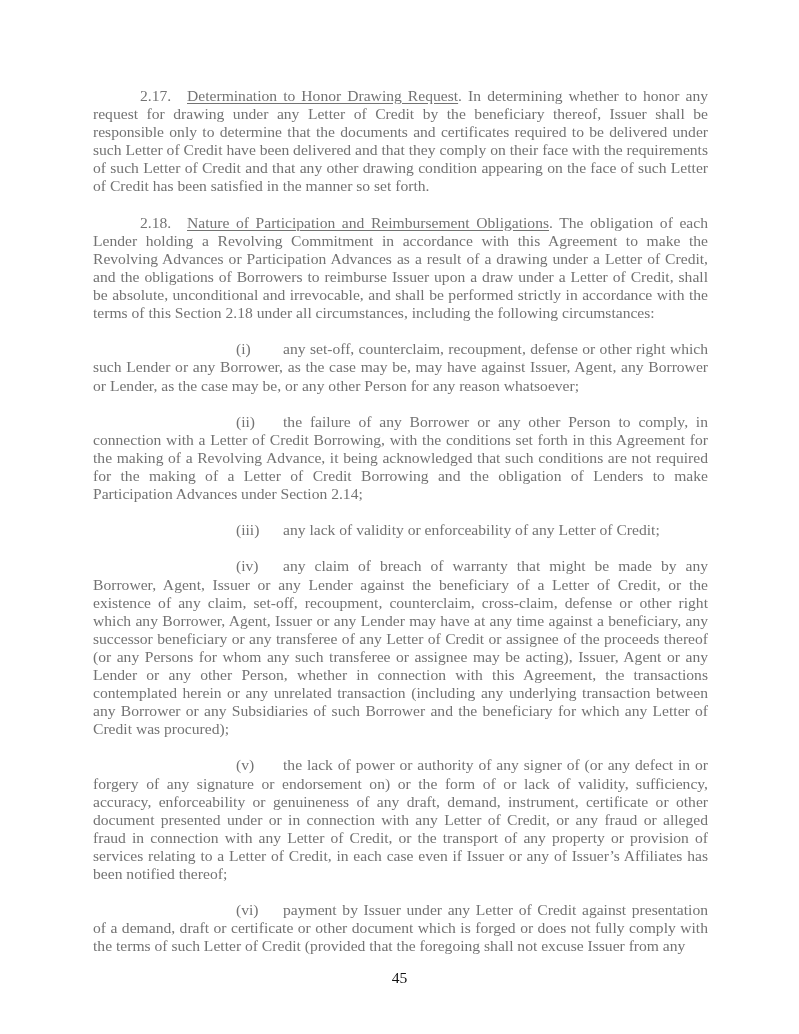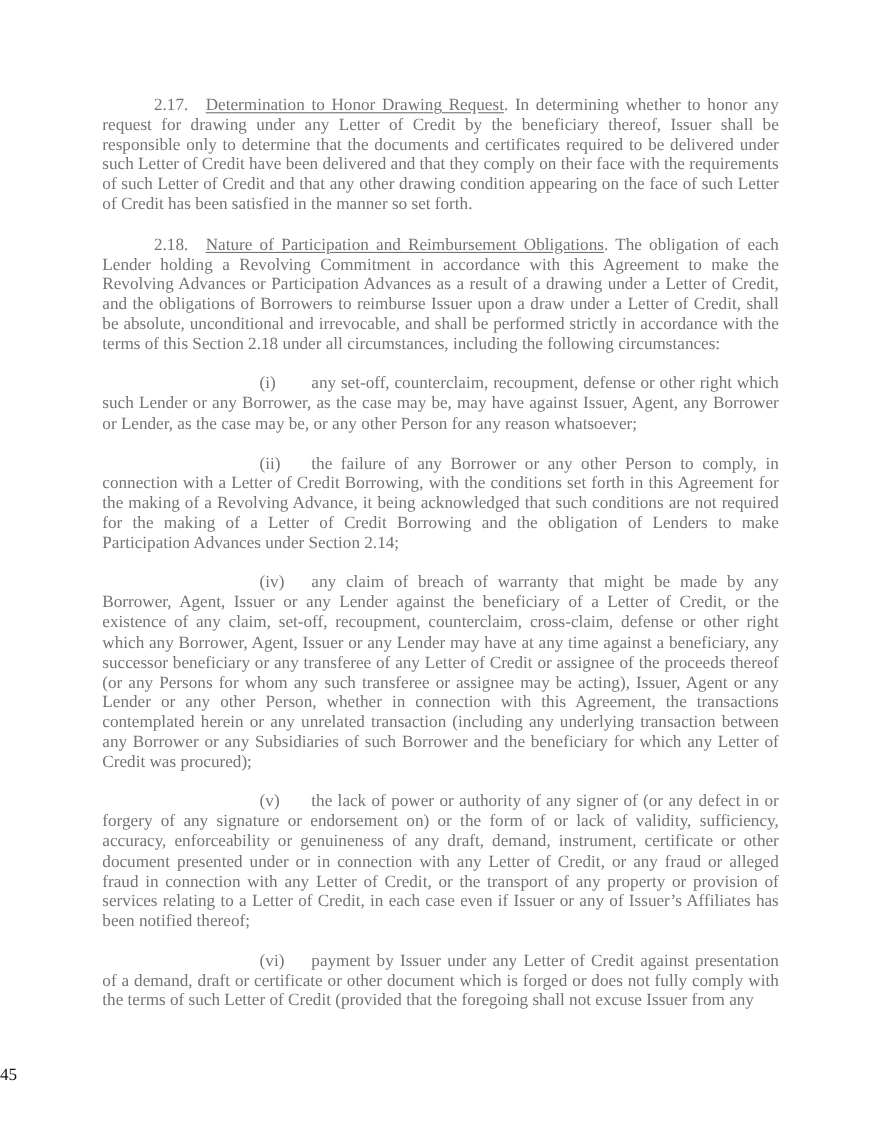--- a/index.html
+++ b/index.html
@@ -10,37 +10,38 @@
     font-size: 15.6px; line-height: 18.1px; color: #737373;
     text-align: justify;
   }
   .para { margin: 0 0 18.1px 0; }
   .sec-indent { display: inline-block; width: 47px; }
   .sec-num { display: inline-block; width: 47px; }
   .sub-indent { display: inline-block; width: 143px; }
   .sub-num { display: inline-block; width: 47px; }
   .u { text-decoration: underline; text-underline-offset: 2px; }
   .footer {
-    position: absolute; top: 969px; left: 0; width: 799px; text-align: left;
+    position: absolute; top: 969px; left: 0; width: 799px; text-align: center;
     font-family: "Liberation Serif", "DejaVu Serif", serif; font-size: 15.6px; color: #111111;
   }
 </style>
 </head>
 <body>
 
 <div class="page">
 
   <p class="para"><span class="sec-indent"></span><span class="sec-num">2.17.</span><span class="u">Determination to Honor Drawing Request</span><span>.  In determining whether to honor any request for drawing under any Letter of Credit by the beneficiary thereof, Issuer shall be responsible only to determine that the documents and certificates required to be delivered under such Letter of Credit have been delivered and that they comply on their face with the requirements of such Letter of Credit and that any other drawing condition appearing on the face of such Letter of Credit has been satisfied in the manner so set forth.</span></p>
 
   <p class="para"><span class="sec-indent"></span><span class="sec-num">2.18.</span><span class="u">Nature of Participation and Reimbursement Obligations</span><span>.  The obligation of each Lender holding a Revolving Commitment in accordance with this Agreement to make the Revolving Advances or Participation Advances as a result of a drawing under a Letter of Credit, and the obligations of Borrowers to reimburse Issuer upon a draw under a Letter of Credit, shall be absolute, unconditional and irrevocable, and shall be performed strictly in accordance with the terms of this Section 2.18 under all circumstances, including the following circumstances:</span></p>
 
   <p class="para"><span class="sub-indent"></span><span class="sub-num">(i)</span><span>any set-off, counterclaim, recoupment, defense or other right which such Lender or any Borrower, as the case may be, may have against Issuer, Agent, any Borrower or Lender, as the case may be, or any other Person for any reason whatsoever;</span></p>
 
   <p class="para"><span class="sub-indent"></span><span class="sub-num">(ii)</span><span>the failure of any Borrower or any other Person to comply, in connection with a Letter of Credit Borrowing, with the conditions set forth in this Agreement for the making of a Revolving Advance, it being acknowledged that such conditions are not required for the making of a Letter of Credit Borrowing and the obligation of Lenders to make Participation Advances under Section 2.14;</span></p>
 
+  <p class="para"><span class="sub-indent"></span><span class="sub-num">(iii)</span><span>any lack of validity or enforceability of any Letter of Credit;</span></p>
 
   <p class="para"><span class="sub-indent"></span><span class="sub-num">(iv)</span><span>any claim of breach of warranty that might be made by any Borrower, Agent, Issuer or any Lender against the beneficiary of a Letter of Credit, or the existence of any claim, set-off, recoupment, counterclaim, cross-claim, defense or other right which any Borrower, Agent, Issuer or any Lender may have at any time against a beneficiary, any successor beneficiary or any transferee of any Letter of Credit or assignee of the proceeds thereof (or any Persons for whom any such transferee or assignee may be acting), Issuer, Agent or any Lender or any other Person, whether in connection with this Agreement, the transactions contemplated herein or any unrelated transaction (including any underlying transaction between any Borrower or any Subsidiaries of such Borrower and the beneficiary for which any Letter of Credit was procured);</span></p>
 
   <p class="para"><span class="sub-indent"></span><span class="sub-num">(v)</span><span>the lack of power or authority of any signer of (or any defect in or forgery of any signature or endorsement on) or the form of or lack of validity, sufficiency, accuracy, enforceability or genuineness of any draft, demand, instrument, certificate or other document presented under or in connection with any Letter of Credit, or any fraud or alleged fraud in connection with any Letter of Credit, or the transport of any property or provision of services relating to a Letter of Credit, in each case even if Issuer or any of Issuer’s Affiliates has been notified thereof;</span></p>
 
   <p class="para"><span class="sub-indent"></span><span class="sub-num">(vi)</span><span>payment by Issuer under any Letter of Credit against presentation of a demand, draft or certificate or other document which is forged or does not fully comply with the terms of such Letter of Credit (provided that the foregoing shall not excuse Issuer from any</span></p>
 
 </div>
 
 <div class="footer">45</div>

